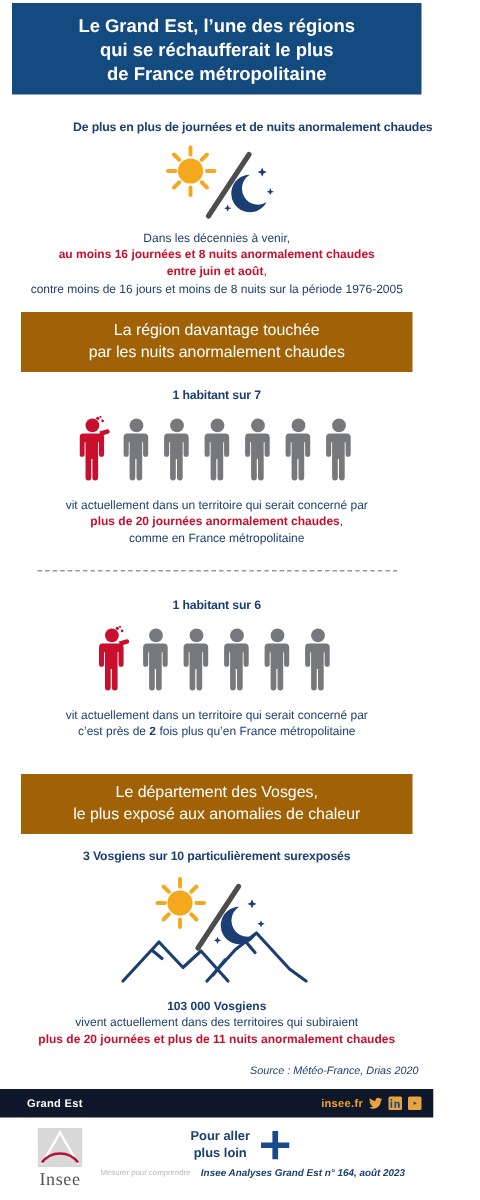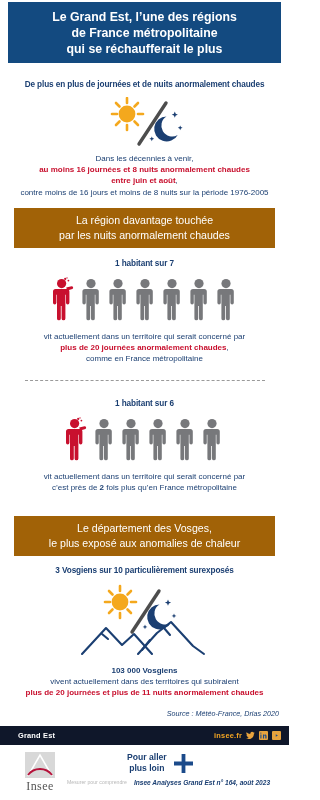--- a/index.html
+++ b/index.html
@@ -222,25 +222,25 @@
     white-space: nowrap;
   }
 </style>
 </head>
 <body>
 
 <div class="page">
 
   <div class="header-banner">
     <div class="hline">Le Grand Est, l’une des régions</div>
+    <div class="hline">qui se réchaufferait le plus</div>
     <div class="hline">de France métropolitaine</div>
-    <div class="hline">qui se réchaufferait le plus</div>
-  </div>
-
-  <div class="sub-title" style="top:80px;">De plus en plus de journées et de nuits anormalement chaudes</div>
+  </div>
+
+  <div class="sub-title" style="top:80px;padding-left:24px;">De plus en plus de journées et de nuits anormalement chaudes</div>
 
   <div class="icon-wrap" style="left:110px; top:97px;">
     <svg width="74" height="53" viewBox="0 0 74 53" xmlns="http://www.w3.org/2000/svg">
 
       <g stroke="#f4a81d" stroke-width="2.6" stroke-linecap="round">
         <line x1="17" y1="1" x2="17" y2="6"></line>
         <line x1="17" y1="28" x2="17" y2="33"></line>
         <line x1="2" y1="17" x2="7" y2="17"></line>
         <line x1="28" y1="17" x2="33" y2="17"></line>
         <line x1="6" y1="6" x2="9.5" y2="9.5"></line>

